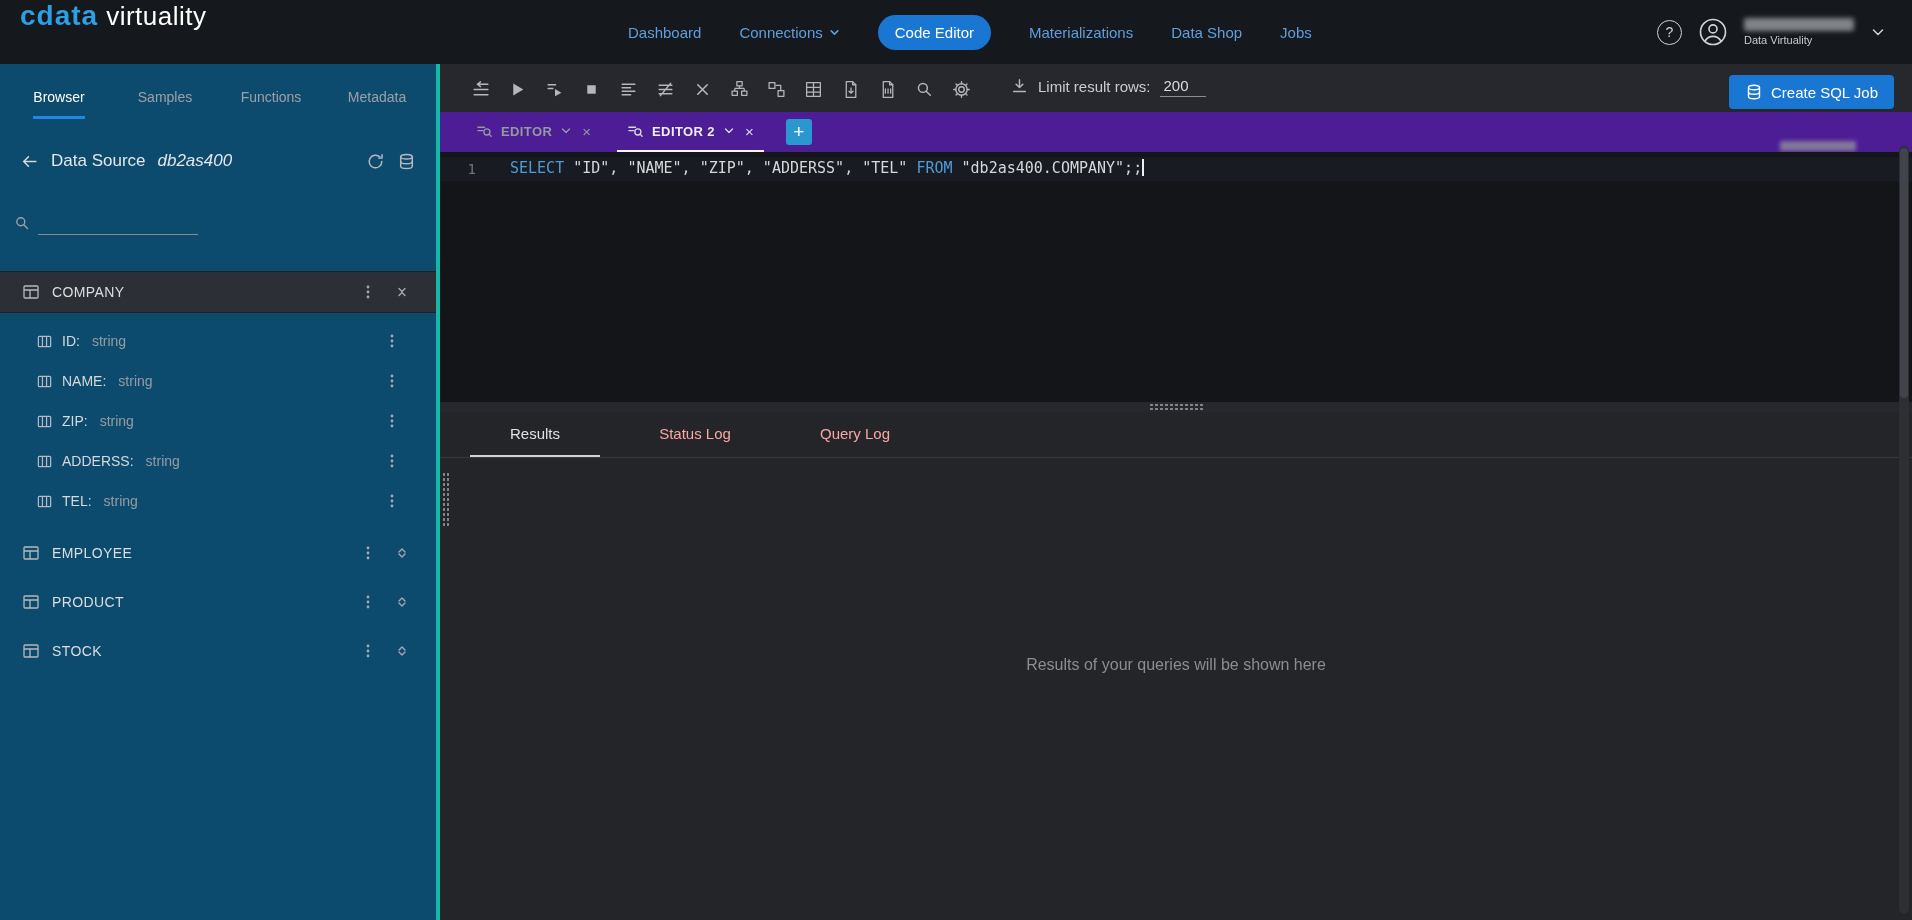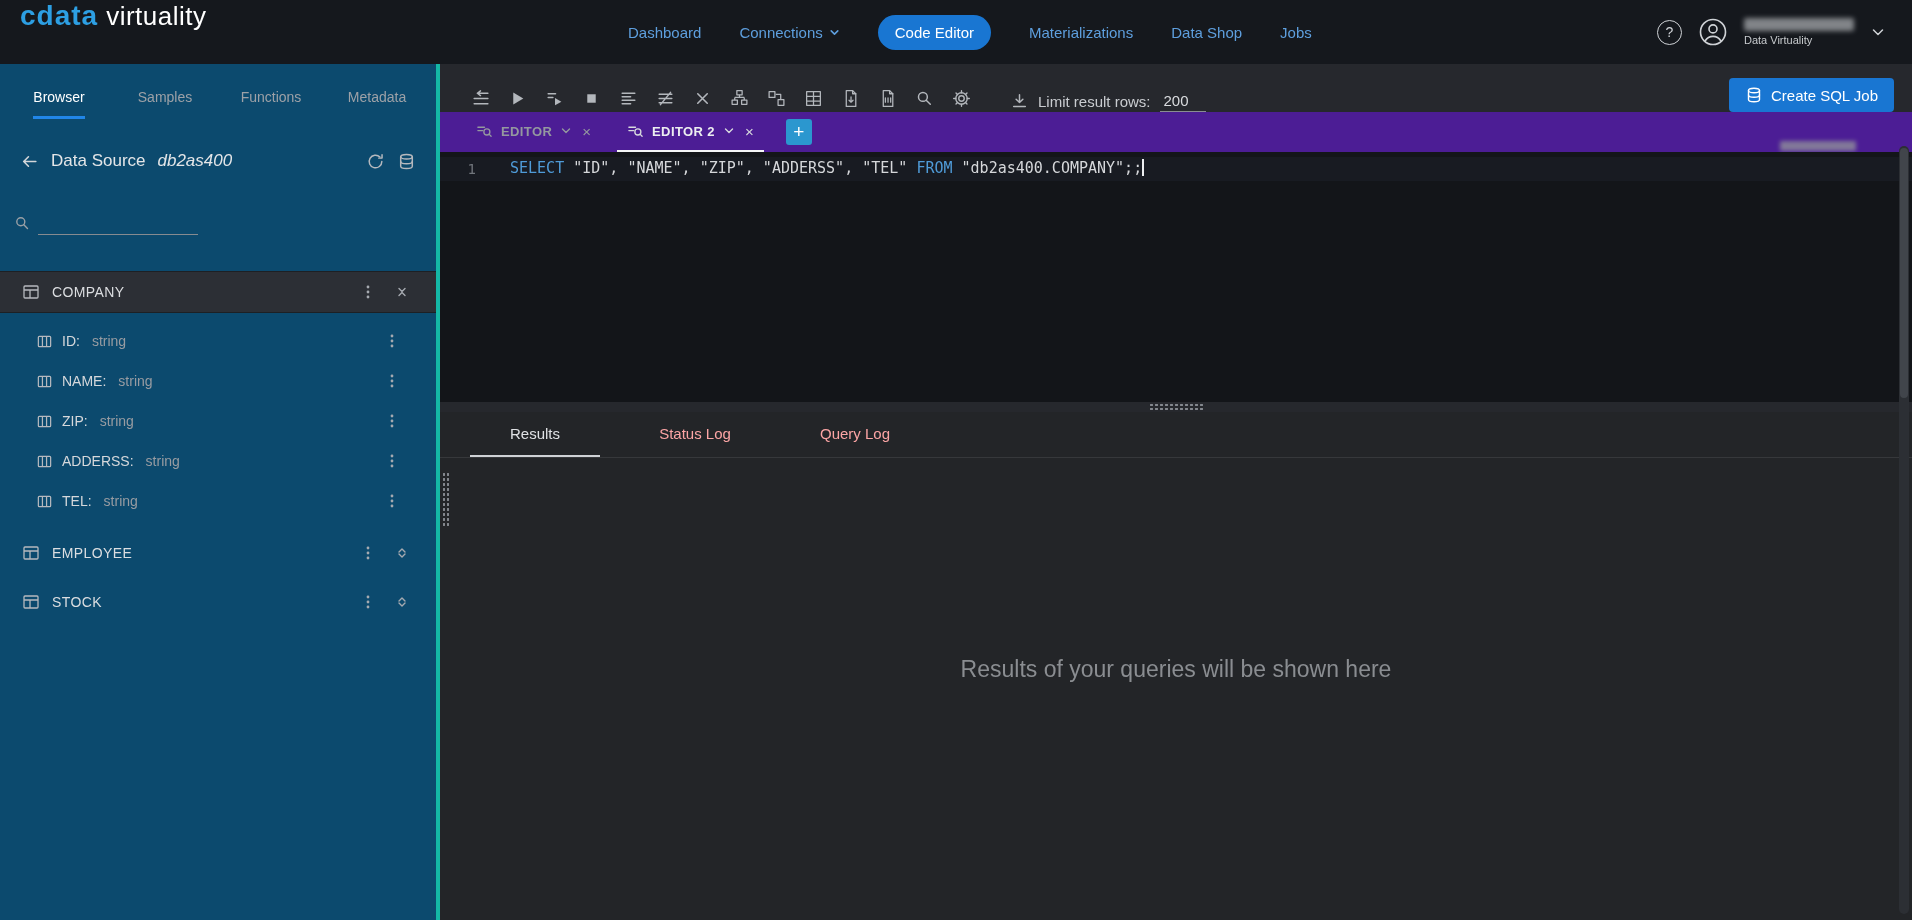--- a/index.html
+++ b/index.html
@@ -53,21 +53,21 @@
   .row-icons { display:flex; align-items:center; gap:18px; }
   .col-rows { margin-top:8px; margin-bottom:4px; display:flex; flex-direction:column; }
   .col-row { height:40px; display:flex; align-items:center; gap:9px; padding:0 36px 0 36px; cursor:pointer; }
   .col-name { font-size:14px; color:#d6d8db; }
   .col-type { font-size:14px; color:#989ca2; margin-left:3px; flex:1; }
   .group-row { margin-top:7px; }
 
   
   .main { flex:1; display:flex; flex-direction:column; position:relative; background:#232528; }
 
-  .toolbar { height:48px; background:#26282d; display:flex; align-items:flex-end; padding:11px 10px 0 26px; gap:9px; flex-shrink:0; }
+  .toolbar { height:48px; background:#26282d; display:flex; align-items:flex-start; padding:11px 10px 0 26px; gap:9px; flex-shrink:0; }
   .tbtn { width:28px; height:28px; display:flex; align-items:center; justify-content:center; cursor:pointer; border-radius:3px; }
   .limit-group { display:flex; align-items:center; gap:9px; margin-left:26px; }
   .limit-label { font-size:15px; color:#c9ccd0; white-space:nowrap; }
   .limit-input { width:46px; background:transparent; border:none; border-bottom:1px solid #898d92; color:#d9dbde; font-size:15px; padding:2px 4px; outline:none; font-family:inherit; }
   .create-job { margin-left:auto; margin-right:8px; height:34px; display:flex; align-items:center; gap:8px; background:#1976d2; color:#fff; border:none; border-radius:4px; font-size:15px; padding:0 16px; cursor:pointer; font-family:inherit; white-space:nowrap; }
 
   .editor-tabs { height:40px; background:#4c1d95; display:flex; align-items:stretch; padding-left:26px; gap:16px; flex-shrink:0; position:relative; }
   .etab { display:flex; align-items:center; gap:8px; padding:0 10px; cursor:pointer; border-bottom:2px solid transparent; }
   .etab-label { font-size:13px; font-weight:700; letter-spacing:.4px; color:#94989f; white-space:nowrap; }
   .etab-close { font-size:15px; color:#94989f; margin-left:2px; cursor:pointer; }
@@ -86,21 +86,21 @@
 
   .h-splitter { height:10px; background:#26282d; position:relative; flex-shrink:0; cursor:row-resize; }
   .grip-h { position:absolute; left:50%; top:50%; transform:translate(-50%,-50%); width:54px; height:8px;
             background-image:radial-gradient(circle,#84888e 1.1px,transparent 1.4px); background-size:5px 4px; }
 
   .results-tabs { height:46px; display:flex; align-items:stretch; padding-left:30px; border-bottom:1px solid rgba(255,255,255,0.09); flex-shrink:0; }
   .rtab { width:130px; display:flex; align-items:center; justify-content:center; font-size:15px; color:#fca5a5; cursor:pointer; border-bottom:2px solid transparent; margin-right:30px; }
   .rtab.active { color:#dfe1e4; border-bottom-color:#cfd2d6; }
 
   .results { flex:1; position:relative; display:flex; justify-content:center; }
-  .empty-msg { margin-top:198px; font-size:23px; color:#8a8d91; }
+  .empty-msg { margin-top:198px; font-size:16px; color:#8a8d91; }
   .v-grip { position:absolute; left:2px; top:14px; width:8px; height:54px; cursor:col-resize;
             background-image:radial-gradient(circle,#84888e 1.1px,transparent 1.4px); background-size:4px 5px; }
 
   .scrollbar { position:absolute; right:3px; top:82px; bottom:6px; width:10px; background:#2c2f34; border-radius:5px; cursor:pointer; }
   .scrollbar .thumb { position:absolute; top:2px; left:1px; right:1px; height:250px; background:#41454b; border-radius:4px; }
 </style>
 </head>
 <body>
 
 <header class="topbar">
@@ -295,20 +295,38 @@
               <path d="M5 7 8 4 11 7"></path>
               <path d="M5 9 8 12 11 9"></path>
             </svg>
         </span>
       </div>
       <div class="table-row group-row">
         <svg width="18" height="18" viewBox="0 0 18 18" fill="none" stroke="#b6b9be" stroke-width="1.3" stroke-linejoin="round">
             <rect x="2" y="3" width="14" height="12" rx="1"></rect>
             <path d="M2 7h14M8 7v8"></path>
           </svg>
+        <span class="table-label">PRODUCT</span>
+        <span class="row-icons">
+          <svg width="16" height="16" viewBox="0 0 16 16" style="cursor:pointer">
+              <circle cx="8" cy="3" r="1.4" fill="#a6aab0"></circle>
+              <circle cx="8" cy="8" r="1.4" fill="#a6aab0"></circle>
+              <circle cx="8" cy="13" r="1.4" fill="#a6aab0"></circle>
+            </svg>
+          <svg width="16" height="16" viewBox="0 0 16 16" fill="none" stroke="#a6aab0" stroke-width="1.4" stroke-linecap="round" stroke-linejoin="round" style="cursor:pointer">
+              <path d="M5 7 8 4 11 7"></path>
+              <path d="M5 9 8 12 11 9"></path>
+            </svg>
+        </span>
+      </div>
+      <div class="table-row group-row">
+        <svg width="18" height="18" viewBox="0 0 18 18" fill="none" stroke="#b6b9be" stroke-width="1.3" stroke-linejoin="round">
+            <rect x="2" y="3" width="14" height="12" rx="1"></rect>
+            <path d="M2 7h14M8 7v8"></path>
+          </svg>
         <span class="table-label">STOCK</span>
         <span class="row-icons">
           <svg width="16" height="16" viewBox="0 0 16 16" style="cursor:pointer">
               <circle cx="8" cy="3" r="1.4" fill="#a6aab0"></circle>
               <circle cx="8" cy="8" r="1.4" fill="#a6aab0"></circle>
               <circle cx="8" cy="13" r="1.4" fill="#a6aab0"></circle>
             </svg>
           <svg width="16" height="16" viewBox="0 0 16 16" fill="none" stroke="#a6aab0" stroke-width="1.4" stroke-linecap="round" stroke-linejoin="round" style="cursor:pointer">
               <path d="M5 7 8 4 11 7"></path>
               <path d="M5 9 8 12 11 9"></path>

